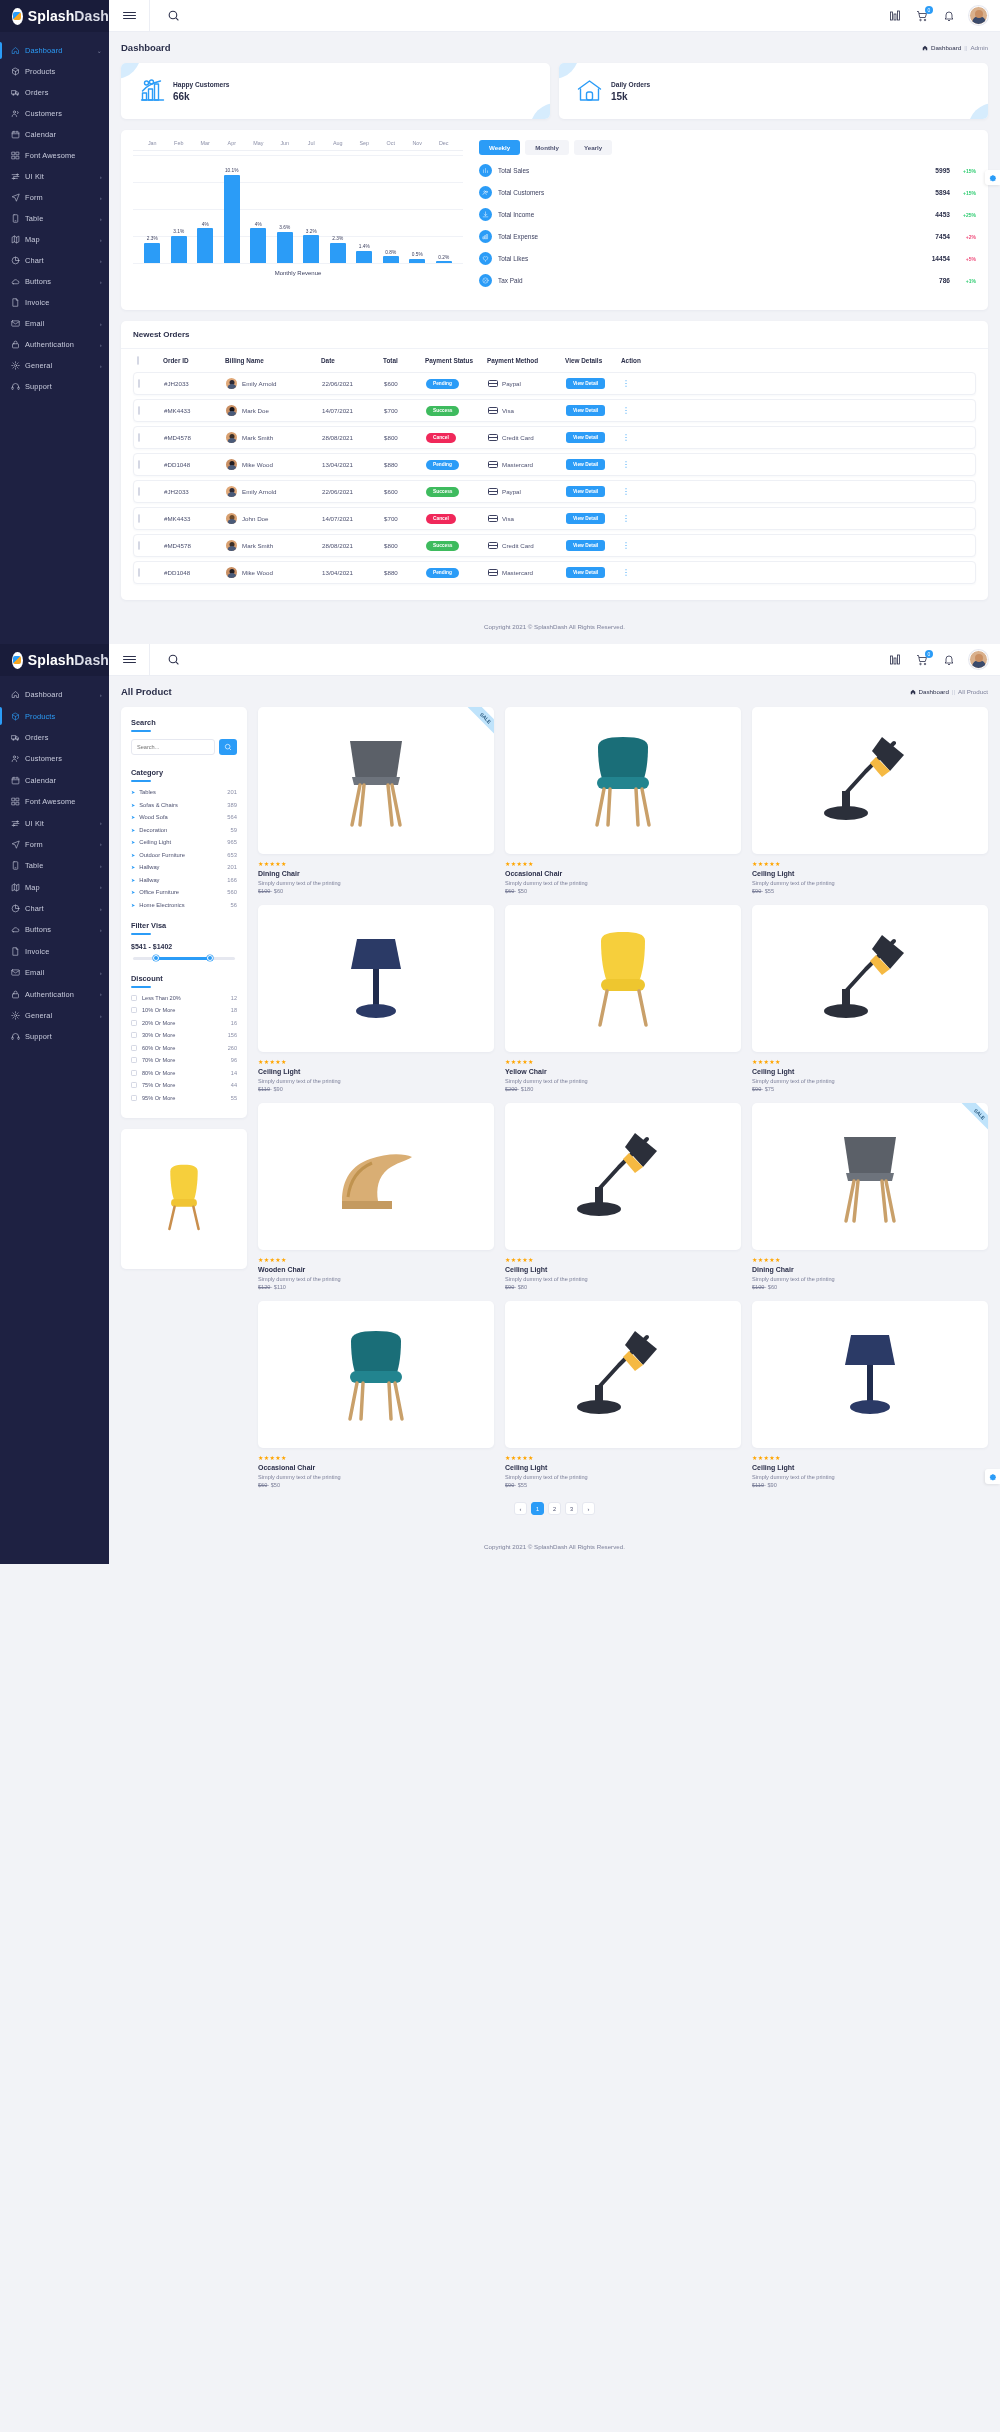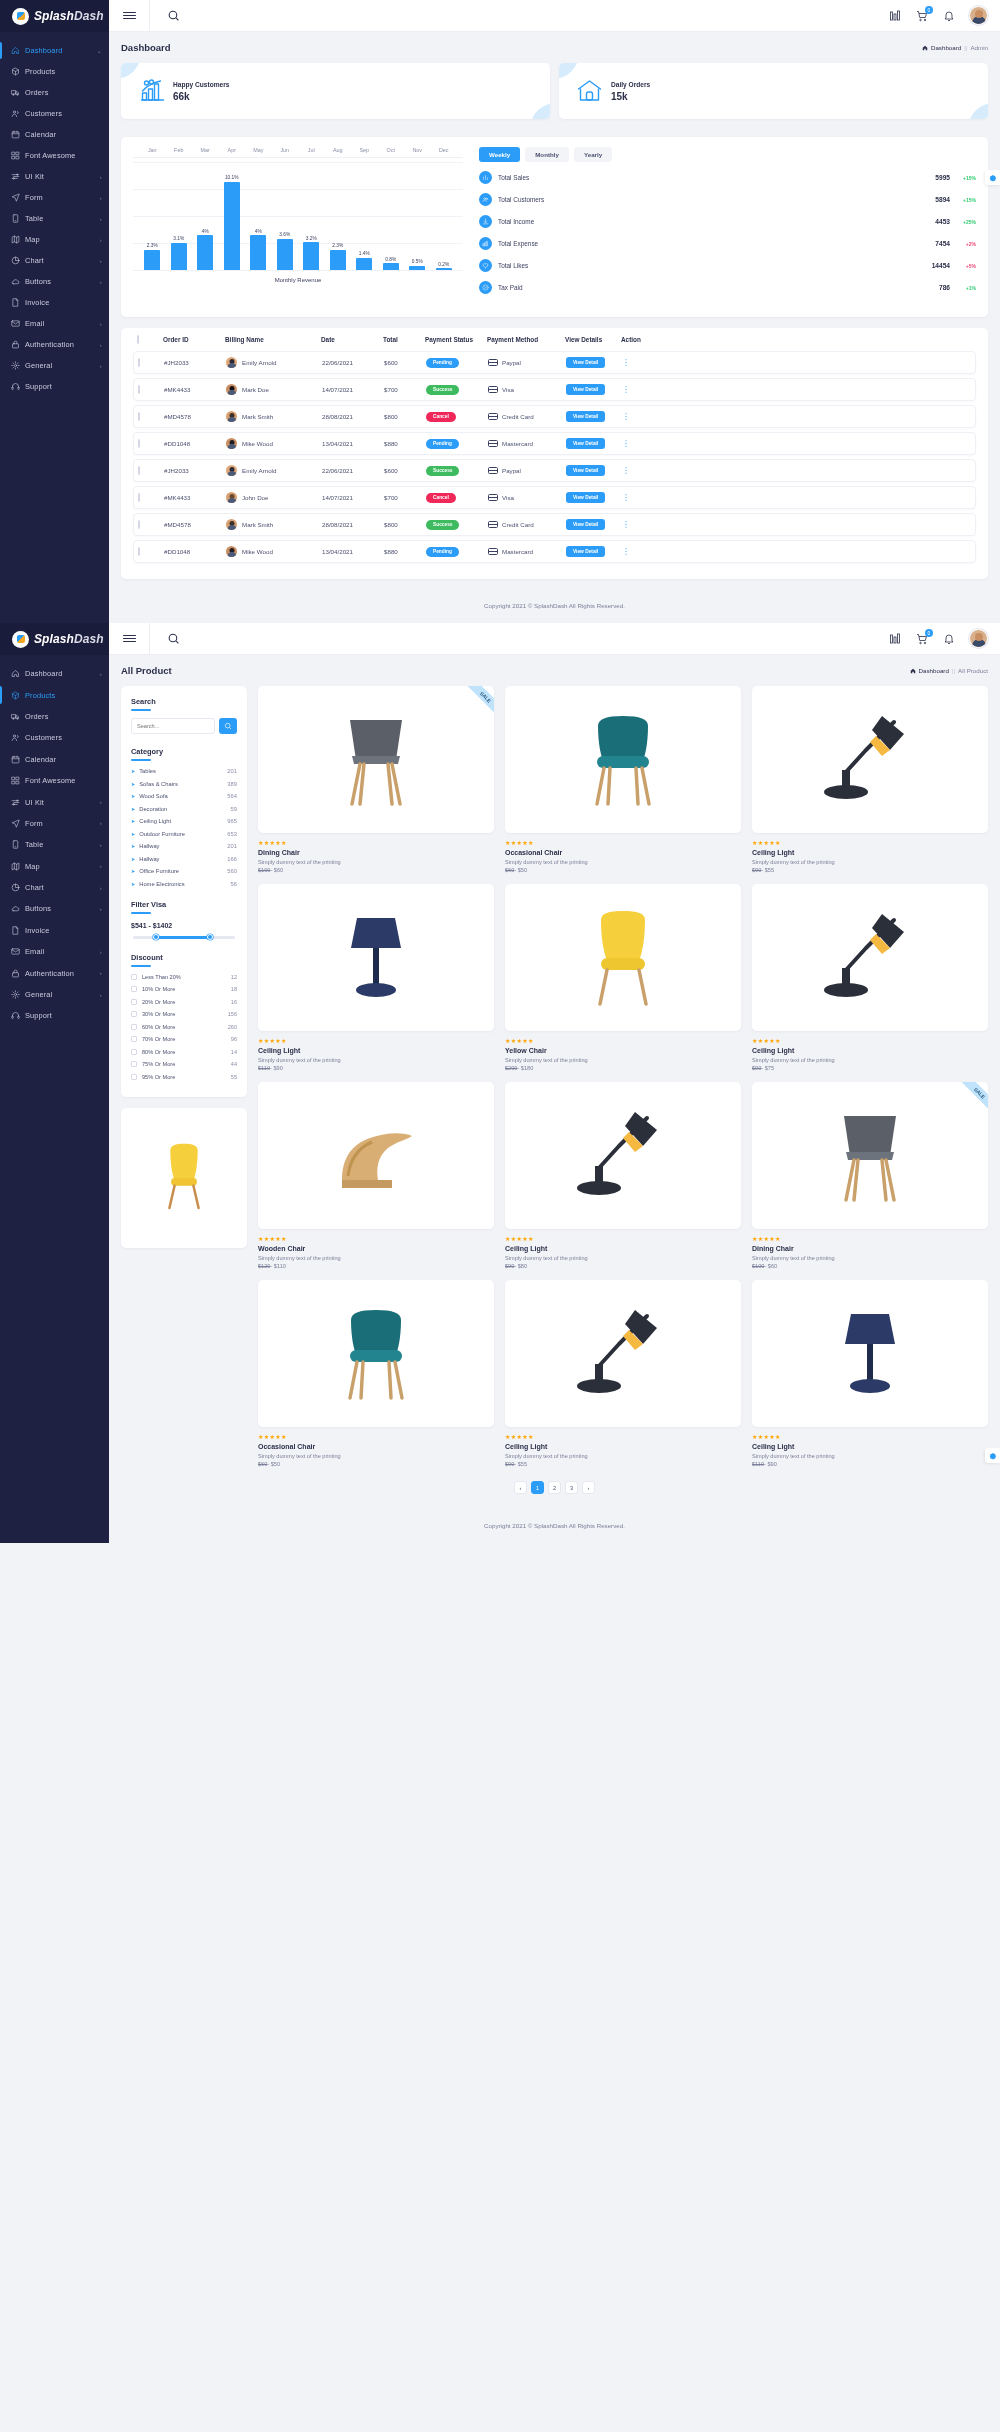--- a/index.html
+++ b/index.html
@@ -11,21 +11,21 @@
   .app { position:relative; width:1000px; }
 
   
   .sidebar { position:absolute; left:0; top:0; width:109px; background:#1e2142; color:#fff; }
   .brand { height:32px; display:flex; align-items:center; gap:5px; padding-left:12px;
            background:#191c3a; }
   .brand-logo { width:17px;height:17px;border-radius:50%;background:#fff; position:relative;
                 display:flex;align-items:center;justify-content:center; }
   .brand-logo::after { content:""; width:8px;height:8px;border-radius:2px;
                 background:linear-gradient(135deg,#2b9cf7 50%,#f5a623 50%); }
-  .brand-text { font-size:12px; font-weight:bold; letter-spacing:.1px;font-style:italic; }
+  .brand-text { font-size:14px; font-weight:bold; letter-spacing:.1px; }
   .brand-text .b { color:#fff; } .brand-text .d { color:#d9dbe6; }
   .menu { padding-top:8px; }
   .mi { display:flex; align-items:center; height:21px; padding:0 7px 0 11px; position:relative;
         font-size:7.4px; color:#c9ccdd; letter-spacing:.15px; }
   .mi .ic { width:14px; height:11px; flex:0 0 14px; display:flex;align-items:center; }
   .mi .ic svg { width:9px;height:9px; stroke:#c9ccdd; fill:none; stroke-width:1.6; }
   .mi .lbl { flex:1; }
   .mi .ch { font-size:6px; color:#7d82a0; }
   .mi.active { color:#2b9cf7; }
   .mi.active .ic svg { stroke:#2b9cf7; }
@@ -54,21 +54,21 @@
 
   
   .page { margin-left:109px; padding:10px 12px 0 12px; }
   .page-head { display:flex; align-items:center; justify-content:space-between; margin-bottom:10px; }
   .page-title { font-size:9.5px; font-weight:bold; }
   .crumb { font-size:6.2px; color:#7b7f99; display:flex; align-items:center; gap:3px; }
   .crumb .home { color:#2b2f4a; }
   .crumb .sep { color:#c3c6d6; }
 
   
-  .stat-row { display:flex; gap:9px; margin-bottom:18px; }
+  .stat-row { display:flex; gap:9px; margin-bottom:11px; }
   .stat-card { flex:1; background:#fff; border-radius:5px; height:56px; position:relative;
                overflow:hidden; display:flex; align-items:center; gap:8px; padding-left:17px;
                box-shadow:0 1px 3px rgba(40,50,90,.05); }
   .stat-card .blob-tl { position:absolute; left:-6px; top:-10px; width:26px;height:26px;
             background:#d6ecfd; border-radius:0 0 26px 0; }
   .stat-card .blob-br { position:absolute; right:-6px; bottom:-10px; width:26px;height:26px;
             background:#d6ecfd; border-radius:26px 0 0 0; }
   .stat-ic { width:27px; height:24px; flex:0 0 27px; position:relative; z-index:2; }
   .stat-ic svg { width:27px;height:24px; stroke:#2b9cf7; fill:none; stroke-width:1.4; }
   .stat-tx { position:relative; z-index:2; }
@@ -613,20 +613,23 @@
                 <span class="slbl">Tax Paid</span>
                 <span class="sval">786</span>
                 <span class="sdelta up">+1%</span>
               </div>
             </div>
         </div>
       </div>
     </div>
 
     <div class="card">
+      <div class="card-head">
+        <div class="card-title">Newest Orders</div>
+      </div>
       <div class="tbl">
         <div class="thead" id="thead">
             <span class="c-chk"><span class="chk"></span></span>
             <span class="c-id">Order ID</span>
             <span class="c-name">Billing Name</span>
             <span class="c-date">Date</span>
             <span class="c-total">Total</span>
             <span class="c-status">Payment Status</span>
             <span class="c-method">Payment Method</span>
             <span class="c-view">View Details</span>

